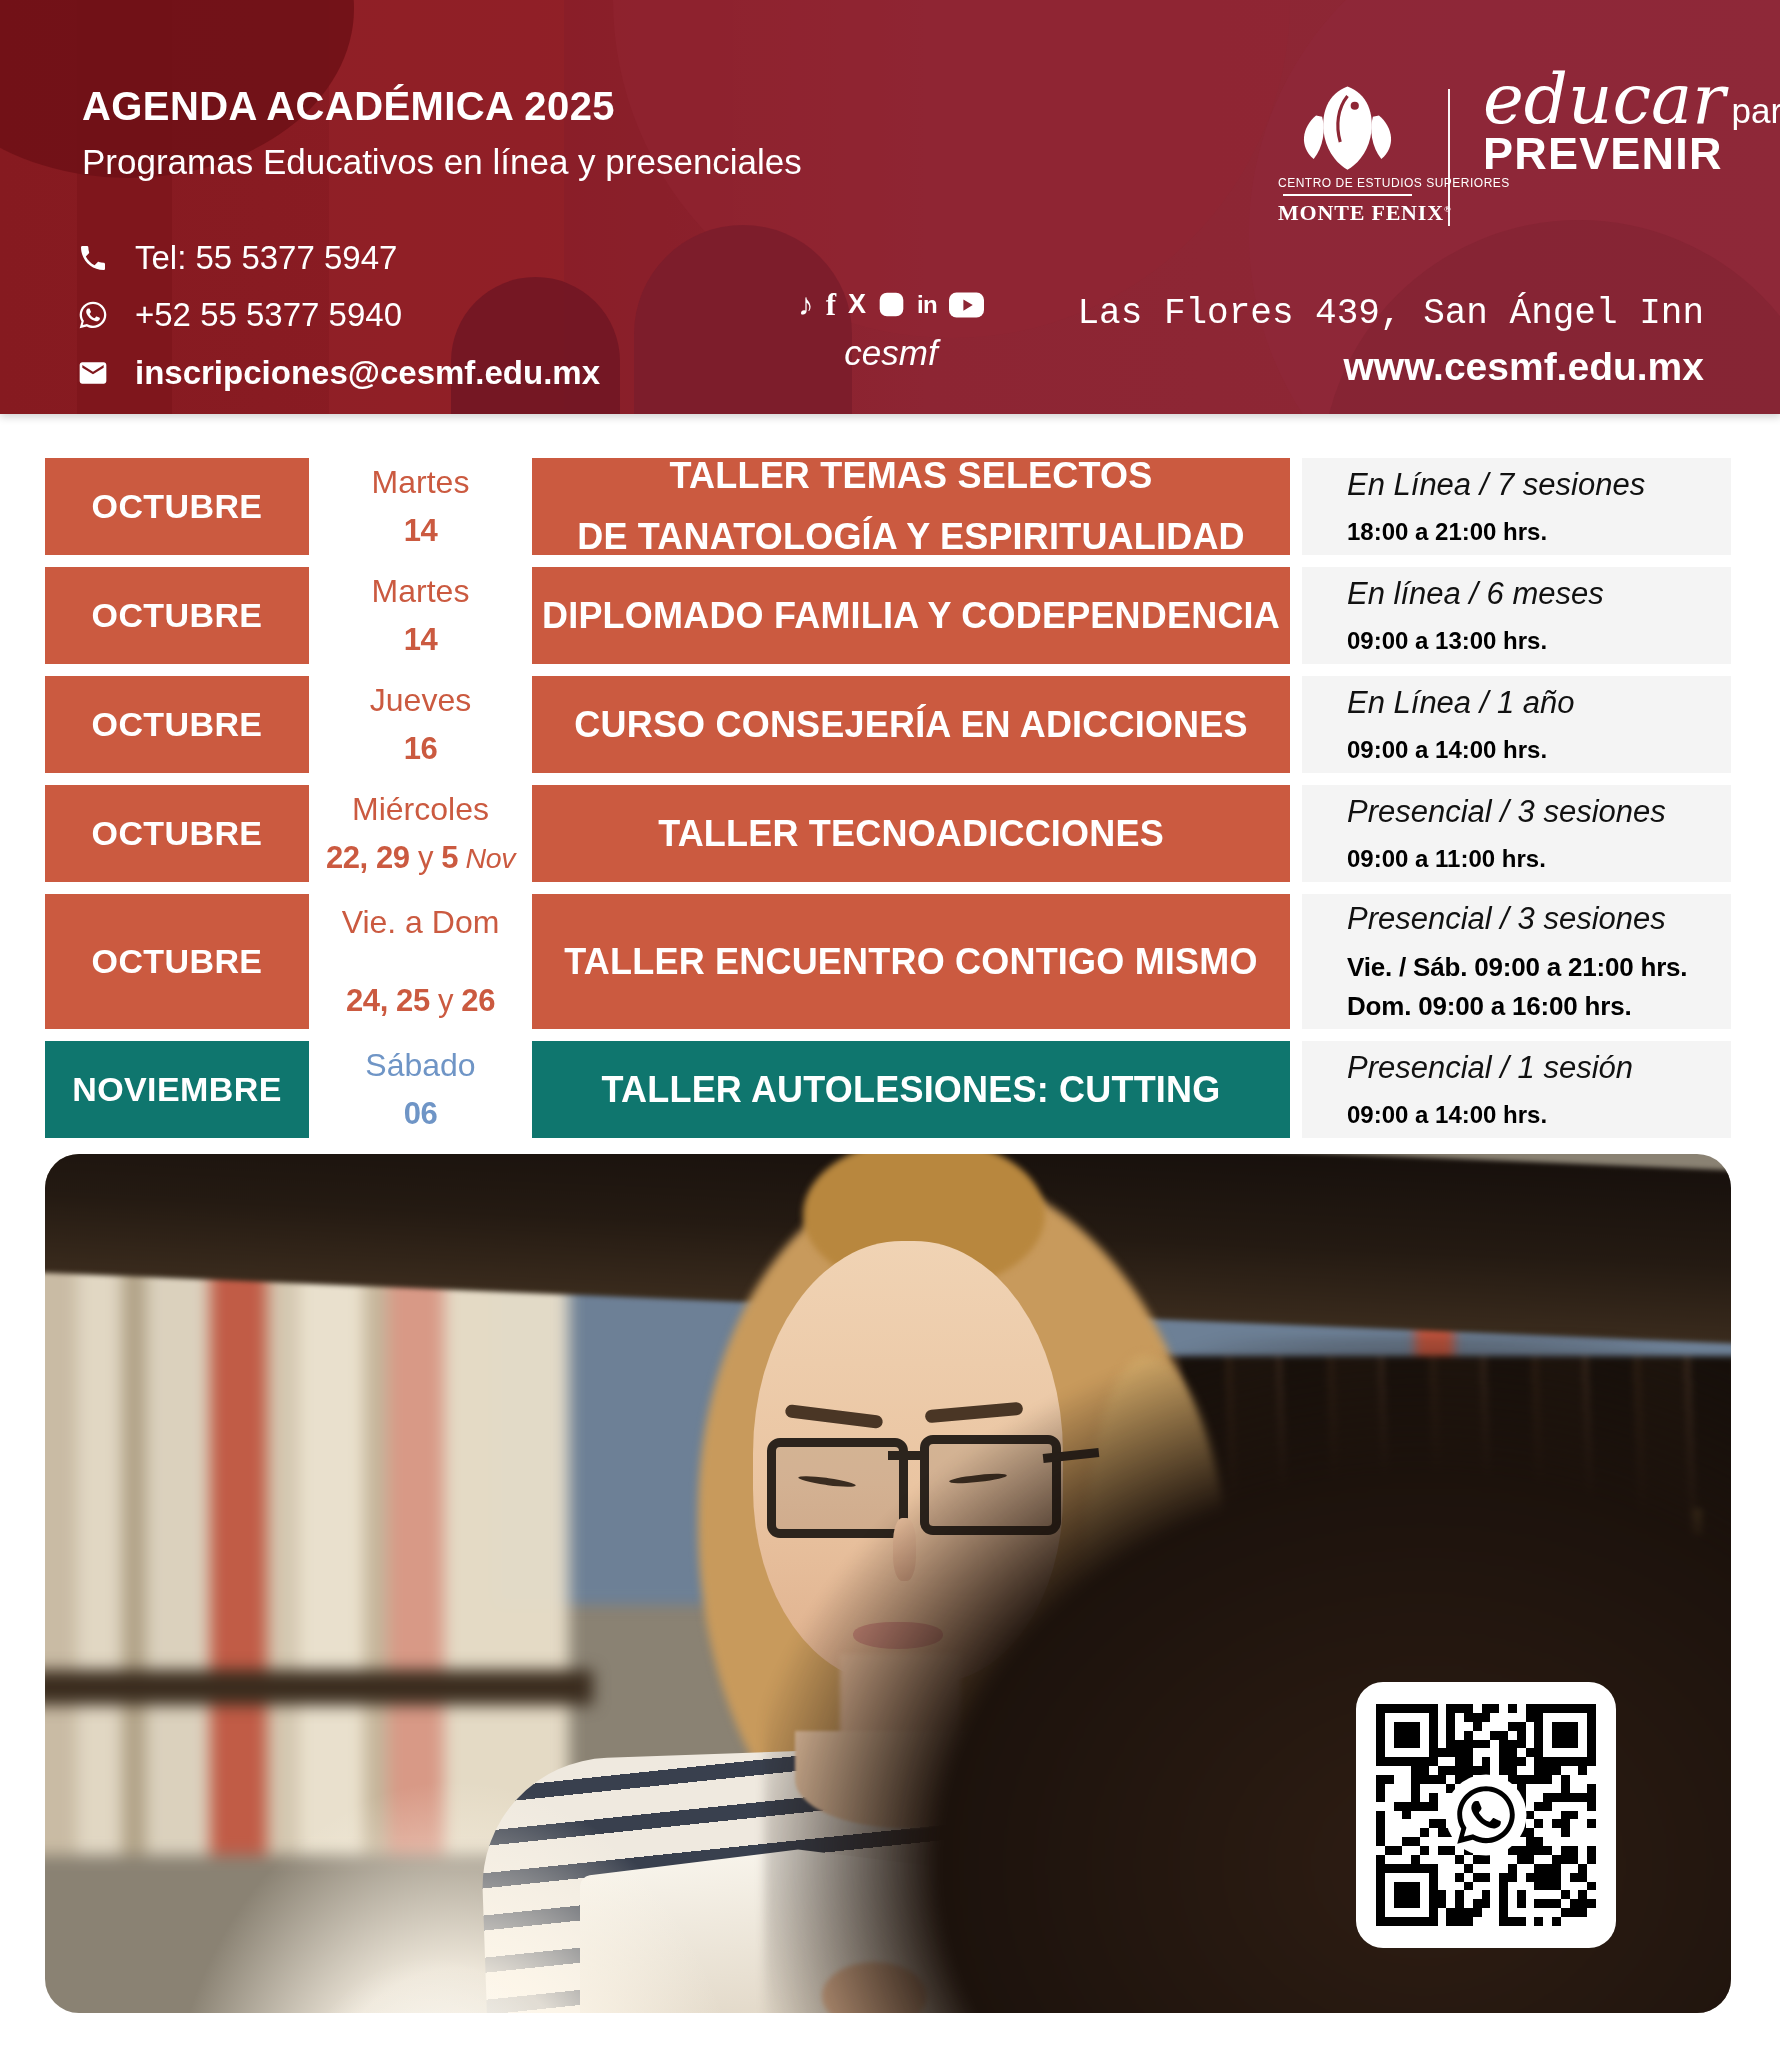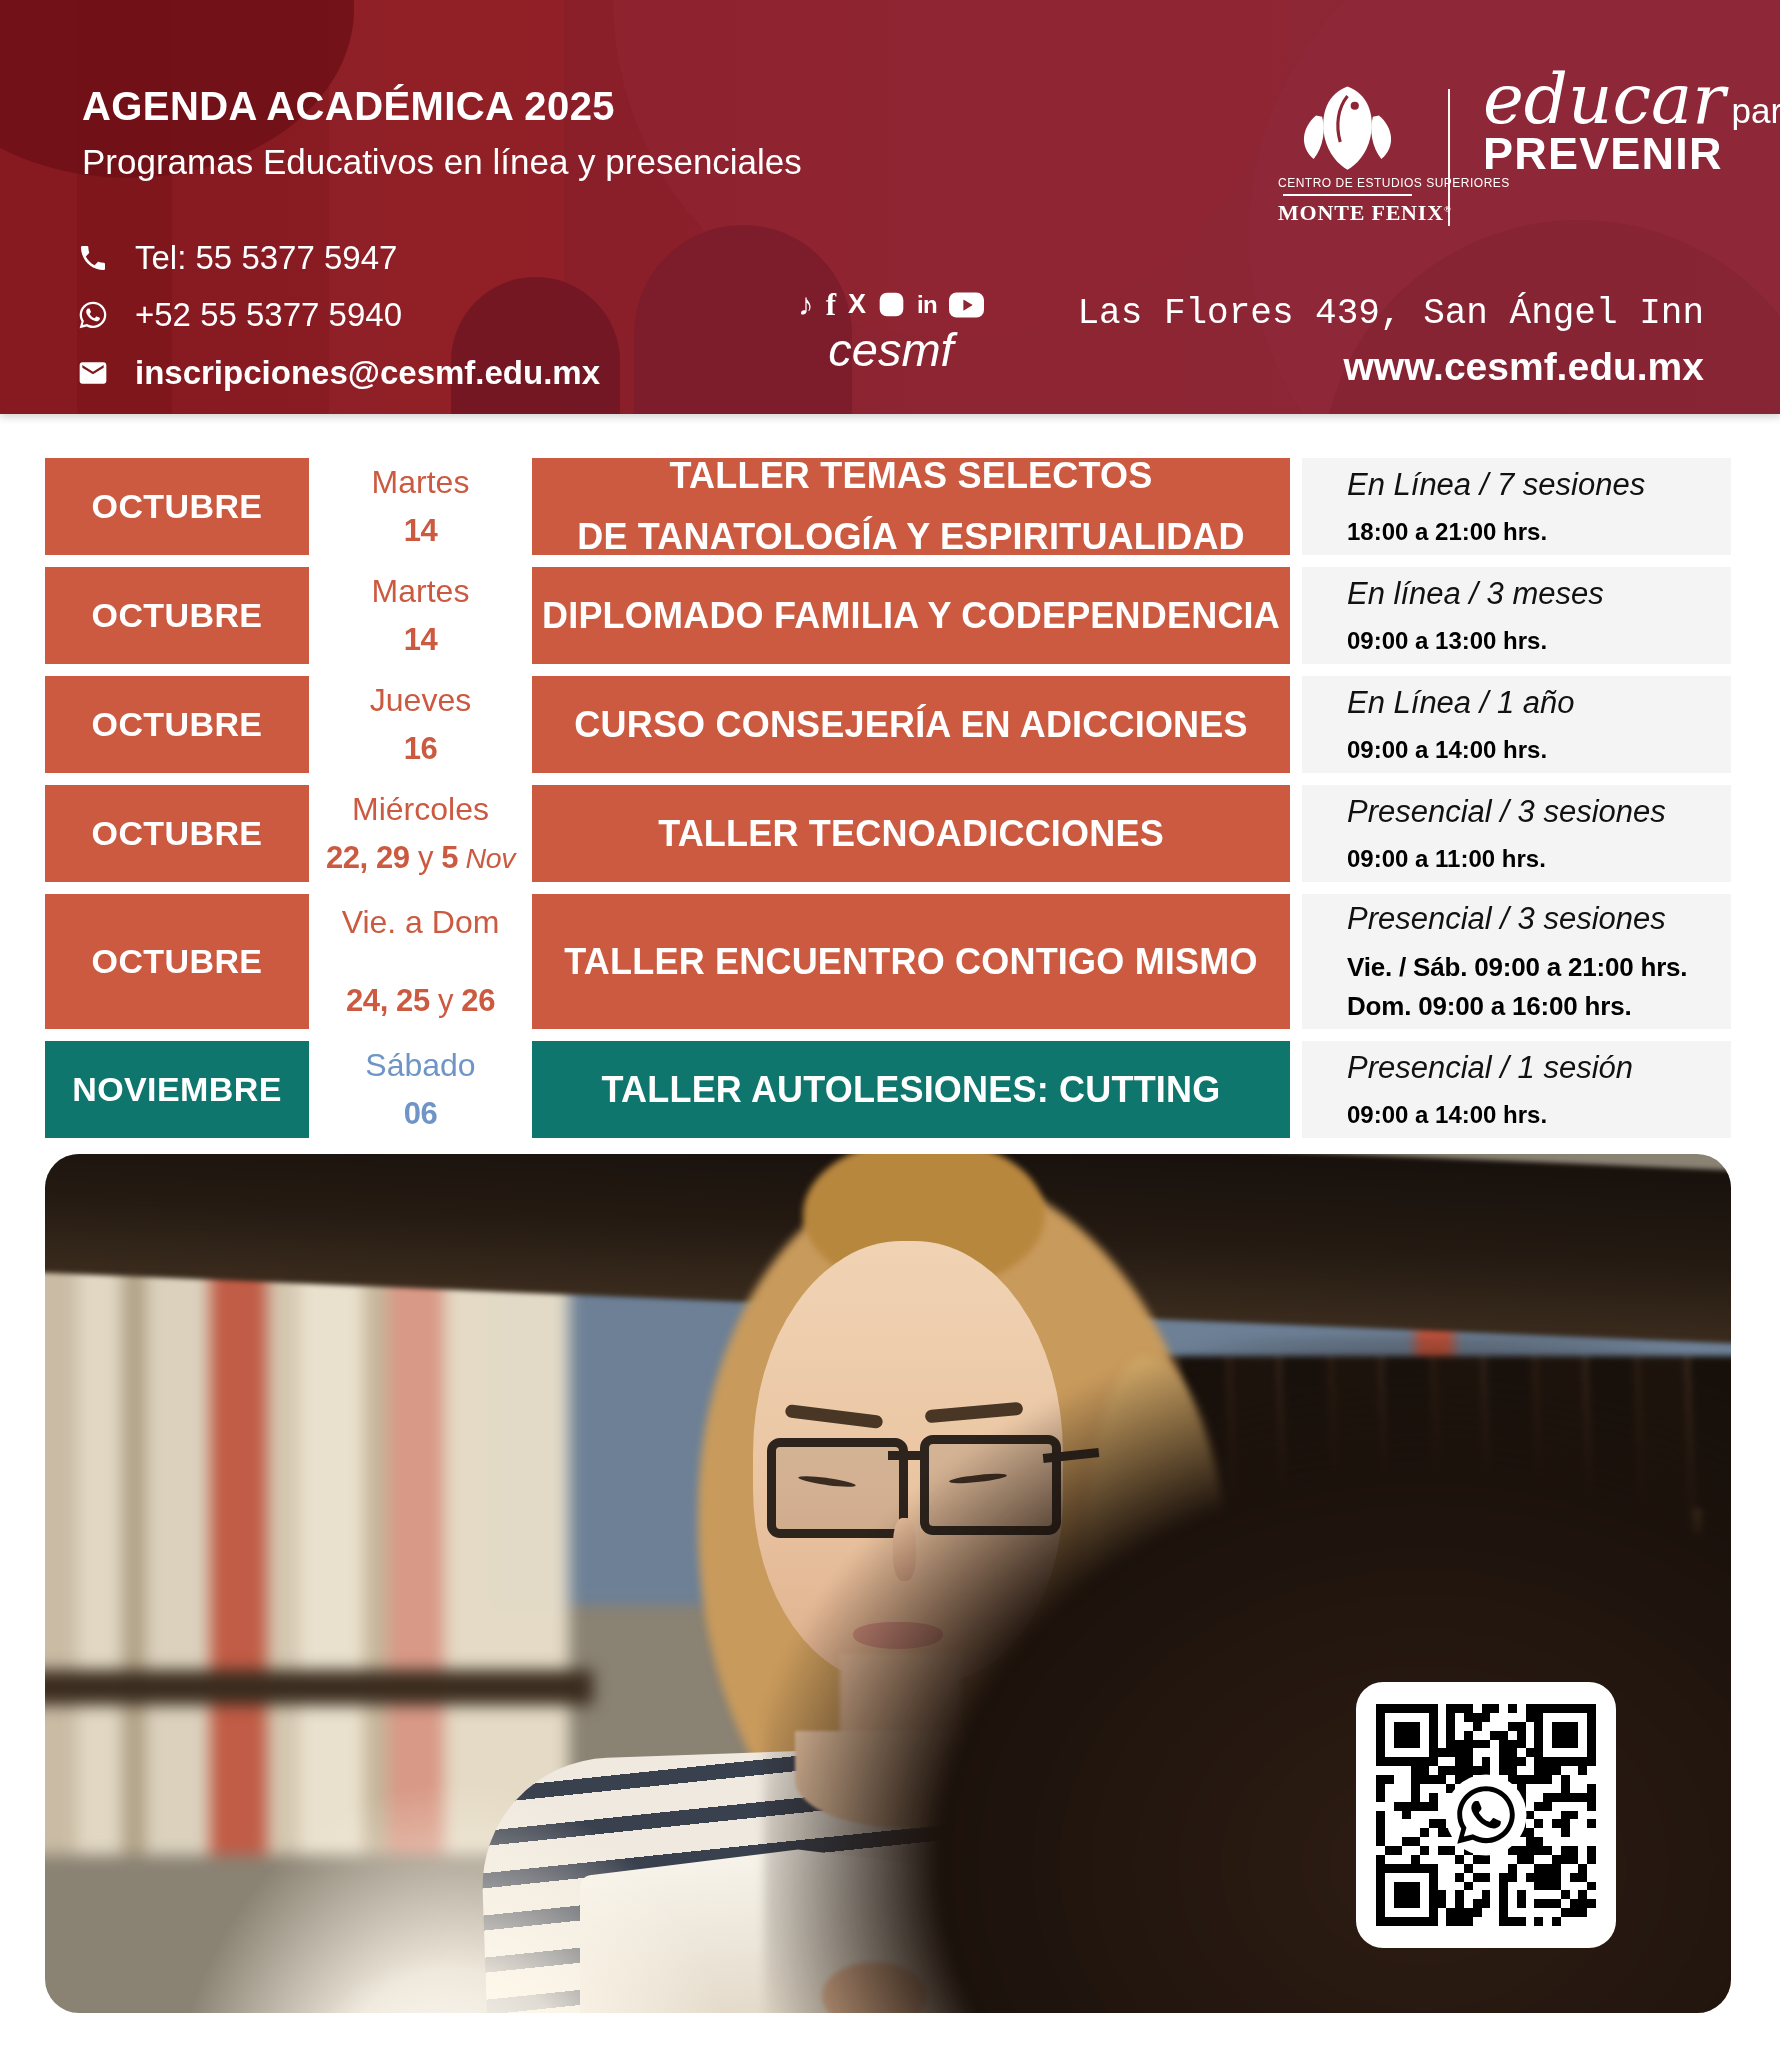--- a/index.html
+++ b/index.html
@@ -32,21 +32,21 @@
   .cicon svg{width:32px;height:32px;fill:#fff;}
 
   .social{position:absolute;left:778px;top:289px;width:226px;text-align:center;color:#fff;}
   .social-row{display:flex;justify-content:center;align-items:center;gap:12px;}
   .sicon{display:flex;align-items:center;justify-content:center;height:31px;color:#fff;}
   .sicon svg{fill:#fff;}
   .si-note{font-size:31px;font-weight:700;line-height:1;}
   .si-f{font-size:31px;font-weight:700;line-height:1;font-family:"Liberation Serif",serif;}
   .si-x{font-size:27px;font-weight:600;line-height:1;}
   .si-in{font-size:24px;font-weight:800;line-height:1;letter-spacing:-0.8px;}
-  .handle{margin-top:2px;font-size:47px;font-style:italic;font-weight:300;}
+  .handle{margin-top:13px;font-size:35px;font-style:italic;font-weight:300;}
 
   .logo{position:absolute;left:1278px;top:84px;width:139px;text-align:center;color:#fff;}
   .logo svg{width:121px;height:87px;display:block;margin:0 auto;}
   .logo .org1{font-size:12px;letter-spacing:0.5px;margin-top:4.8px;white-space:nowrap;}
   .logo .rule{height:2.4px;background:#fff;margin:4px 4.8px;}
   .logo .org2{font-family:"Liberation Serif",serif;font-weight:700;font-size:22px;letter-spacing:0.8px;white-space:nowrap;}
   .logo .reg{font-size:9px;vertical-align:super;}
 
   .hdivider{position:absolute;left:1448px;top:89px;width:2.4px;height:137px;background:#fff;opacity:.95;}
 
@@ -271,21 +271,21 @@
     <div class="row orange">
       <div class="month">OCTUBRE</div>
       <div class="date-cell">
         <div class="day-name">Martes</div>
         <div class="day-num"><span class="dp-bold">14</span></div>
       </div>
       <div class="course-title-cell">
           <div class="title-line">DIPLOMADO FAMILIA Y CODEPENDENCIA</div>
         </div>
       <div class="info-cell">
-        <div class="mode">En línea /  3 meses</div>
+        <div class="mode">En línea /  6 meses</div>
         <div class="times">
             <div class="time-line">09:00 a 13:00 hrs.</div>
           </div>
       </div>
     </div>
 
     <div class="row orange">
       <div class="month">OCTUBRE</div>
       <div class="date-cell">
         <div class="day-name">Jueves</div>

